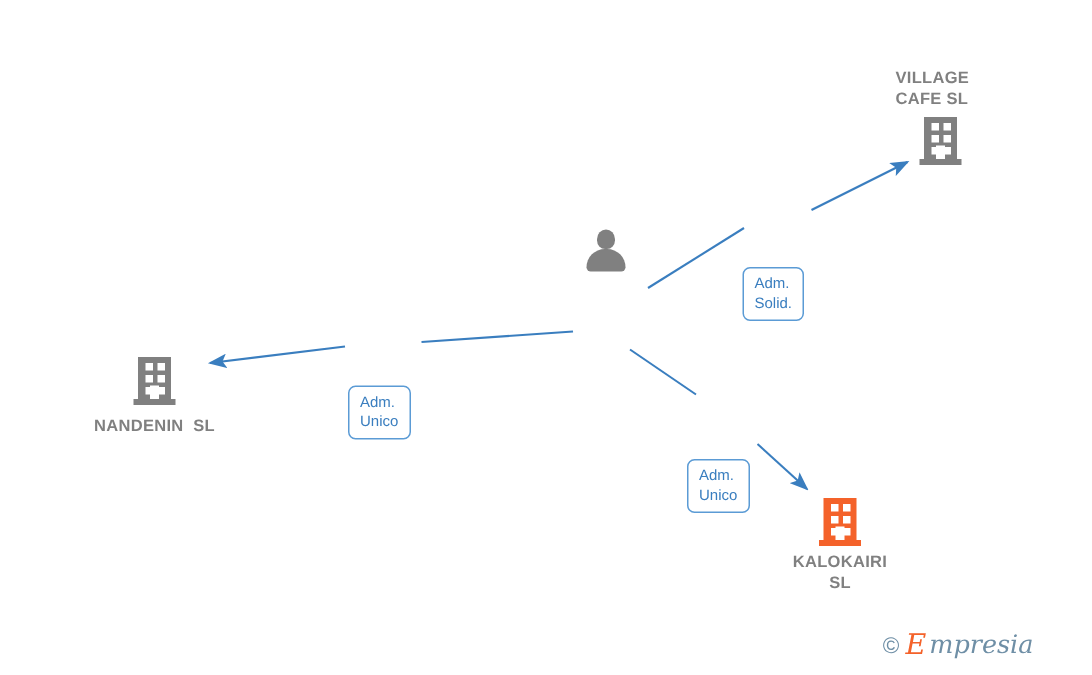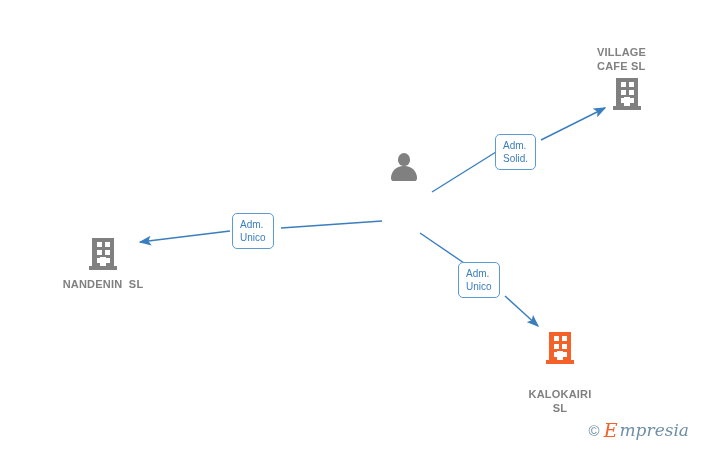--- a/index.html
+++ b/index.html
@@ -119,20 +119,21 @@
     box-sizing: border-box;
     background: #ffffff;
     border: 1px solid #5b9bd5;
     border-radius: 5px;
     color: #3a7ebf;
     font-size: 10px;
     line-height: 13px;
     padding: 4px 7px;
     white-space: pre;
     text-align: left;
+    margin-top: 44px;
   }
 
   
   #watermark {
     position: absolute;
     right: 8px;
     bottom: 10px;
     display: flex;
     align-items: center;
     gap: 4px;
@@ -224,21 +225,21 @@
       <div class="building-body"></div>
       <div class="building-base"></div>
       <div class="win" style="left:8px;  top:4px;"></div>
       <div class="win" style="left:16px; top:4px;"></div>
       <div class="win" style="left:8px;  top:12px;"></div>
       <div class="win" style="left:16px; top:12px;"></div>
       <div class="win" style="left:8px;  top:20px;"></div>
       <div class="win" style="left:16px; top:20px;"></div>
       <div class="door"></div>
     </div>
-    <div class="node-label bold center-label" style="margin-top:23px;">KALOKAIRI
+    <div class="node-label bold center-label" style="margin-top:4px;">KALOKAIRI
 SL</div>
   </div>
 
   <div class="edge-label" style="left:495px; top:134px;">Adm.
 Solid.</div>
 
   <div class="edge-label" style="left:232px; top:213px;">Adm.
 Unico</div>
 
   <div class="edge-label" style="left:458px; top:262px;">Adm.

